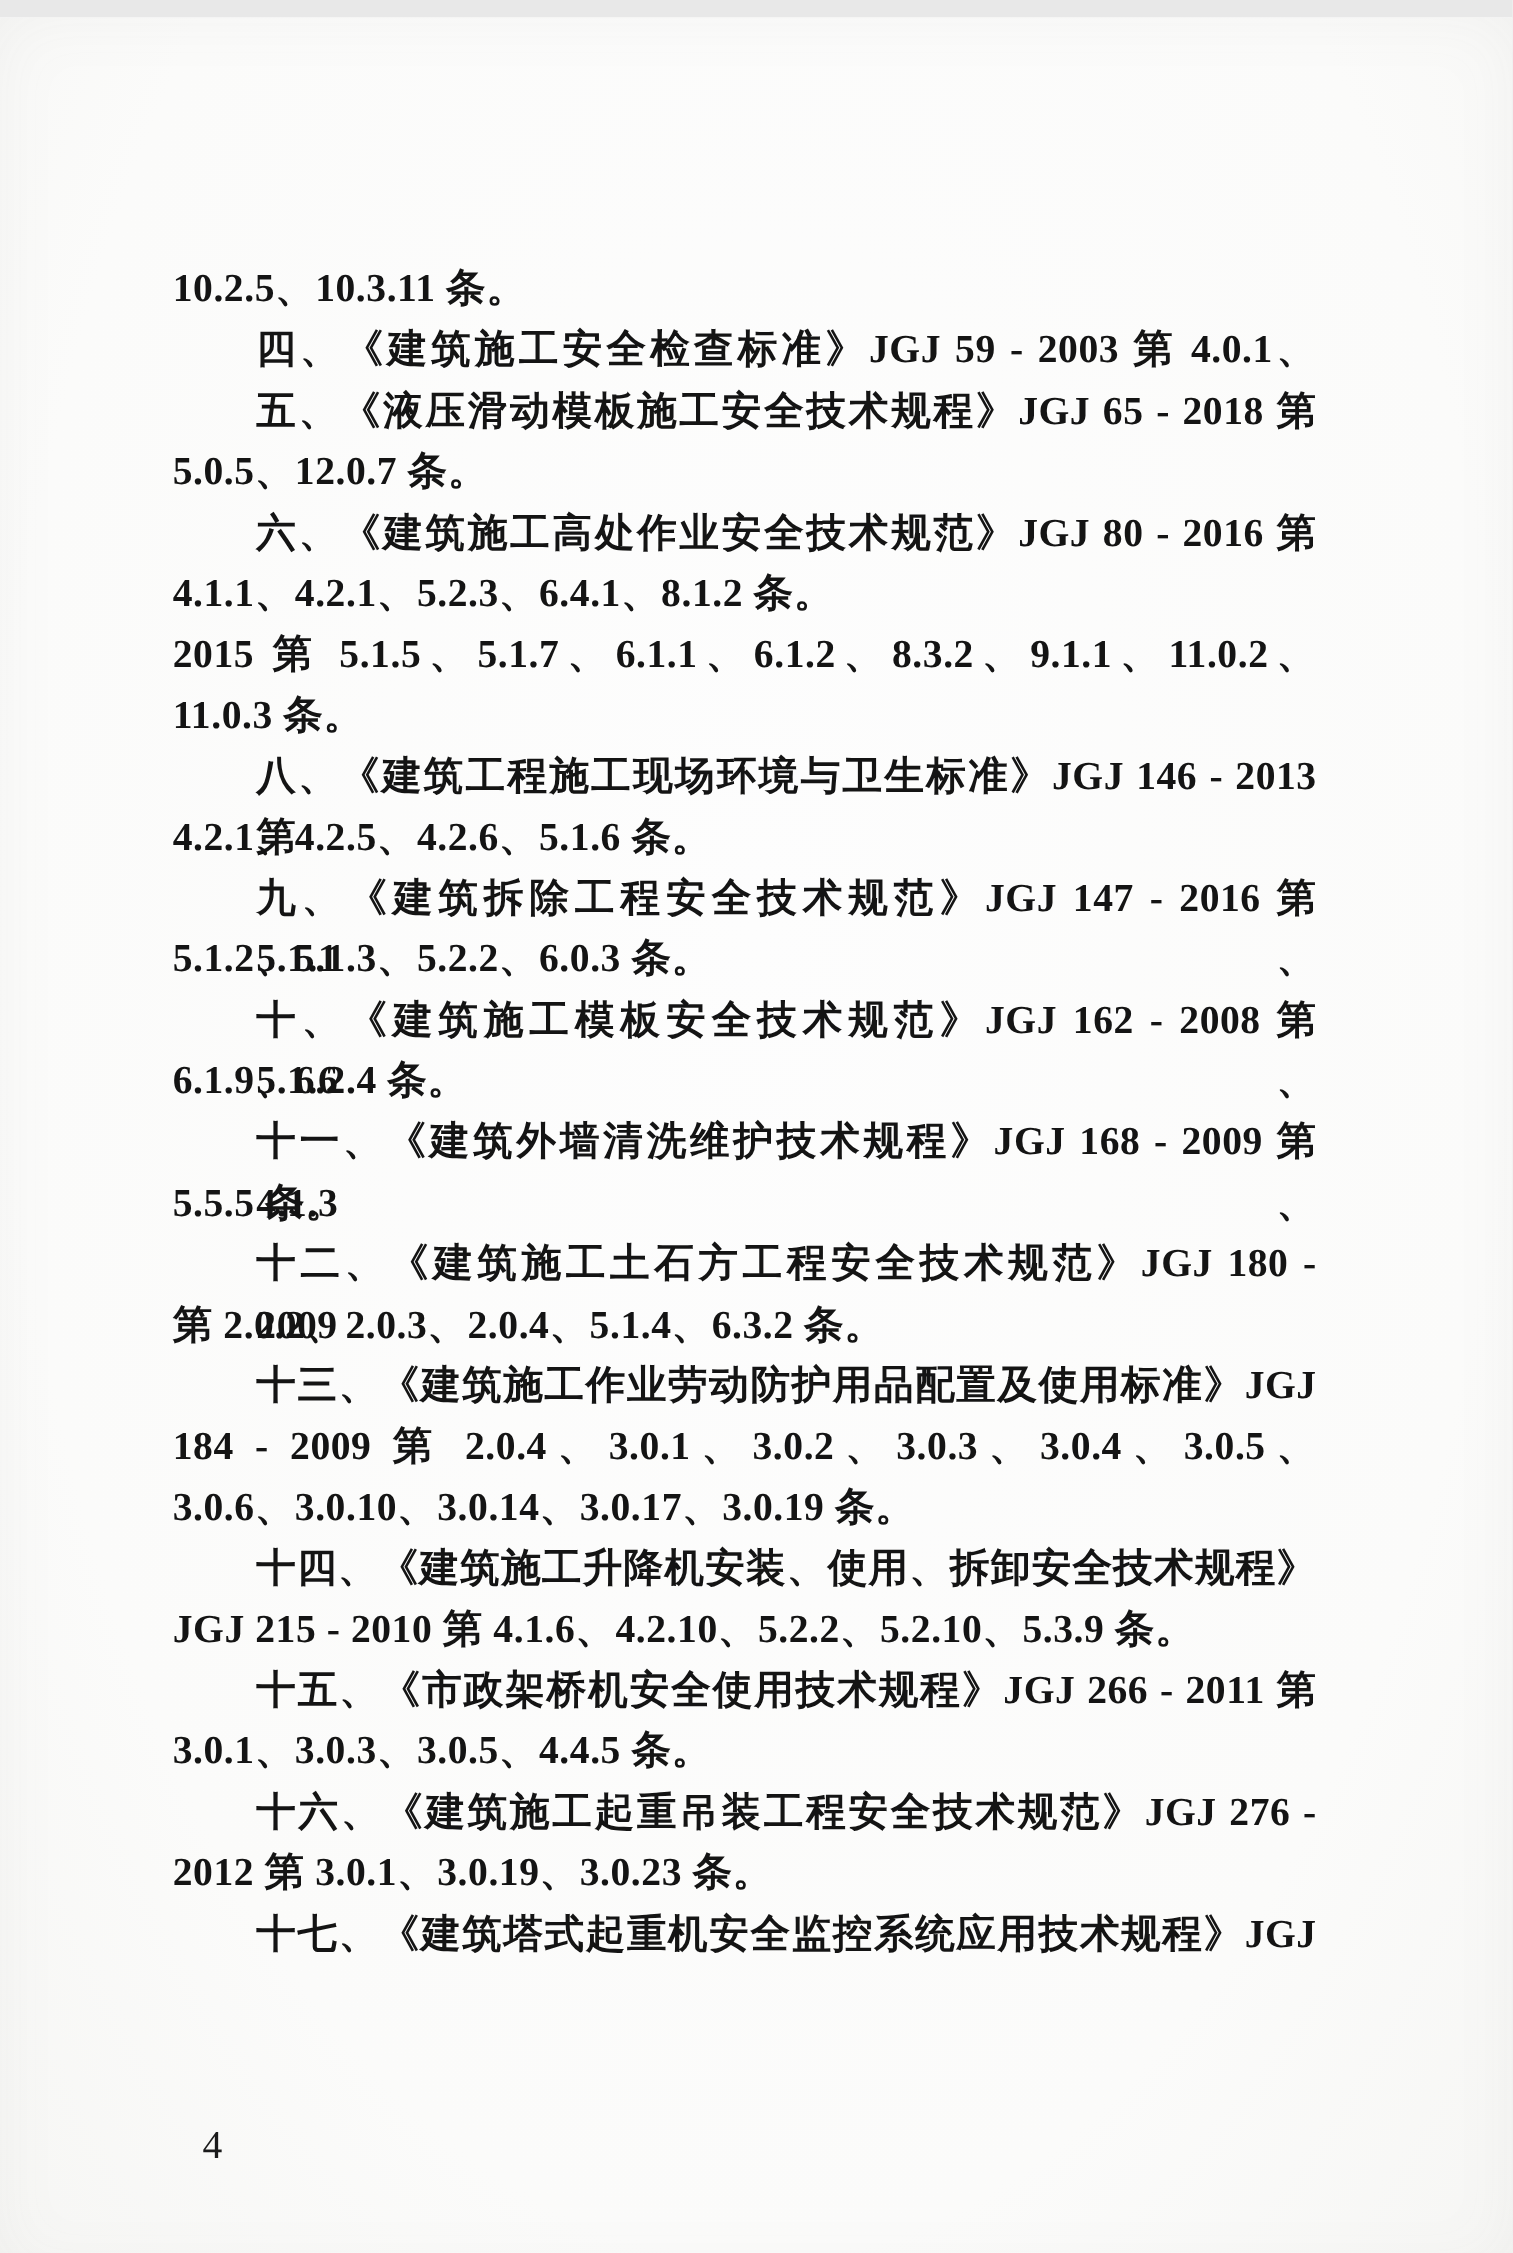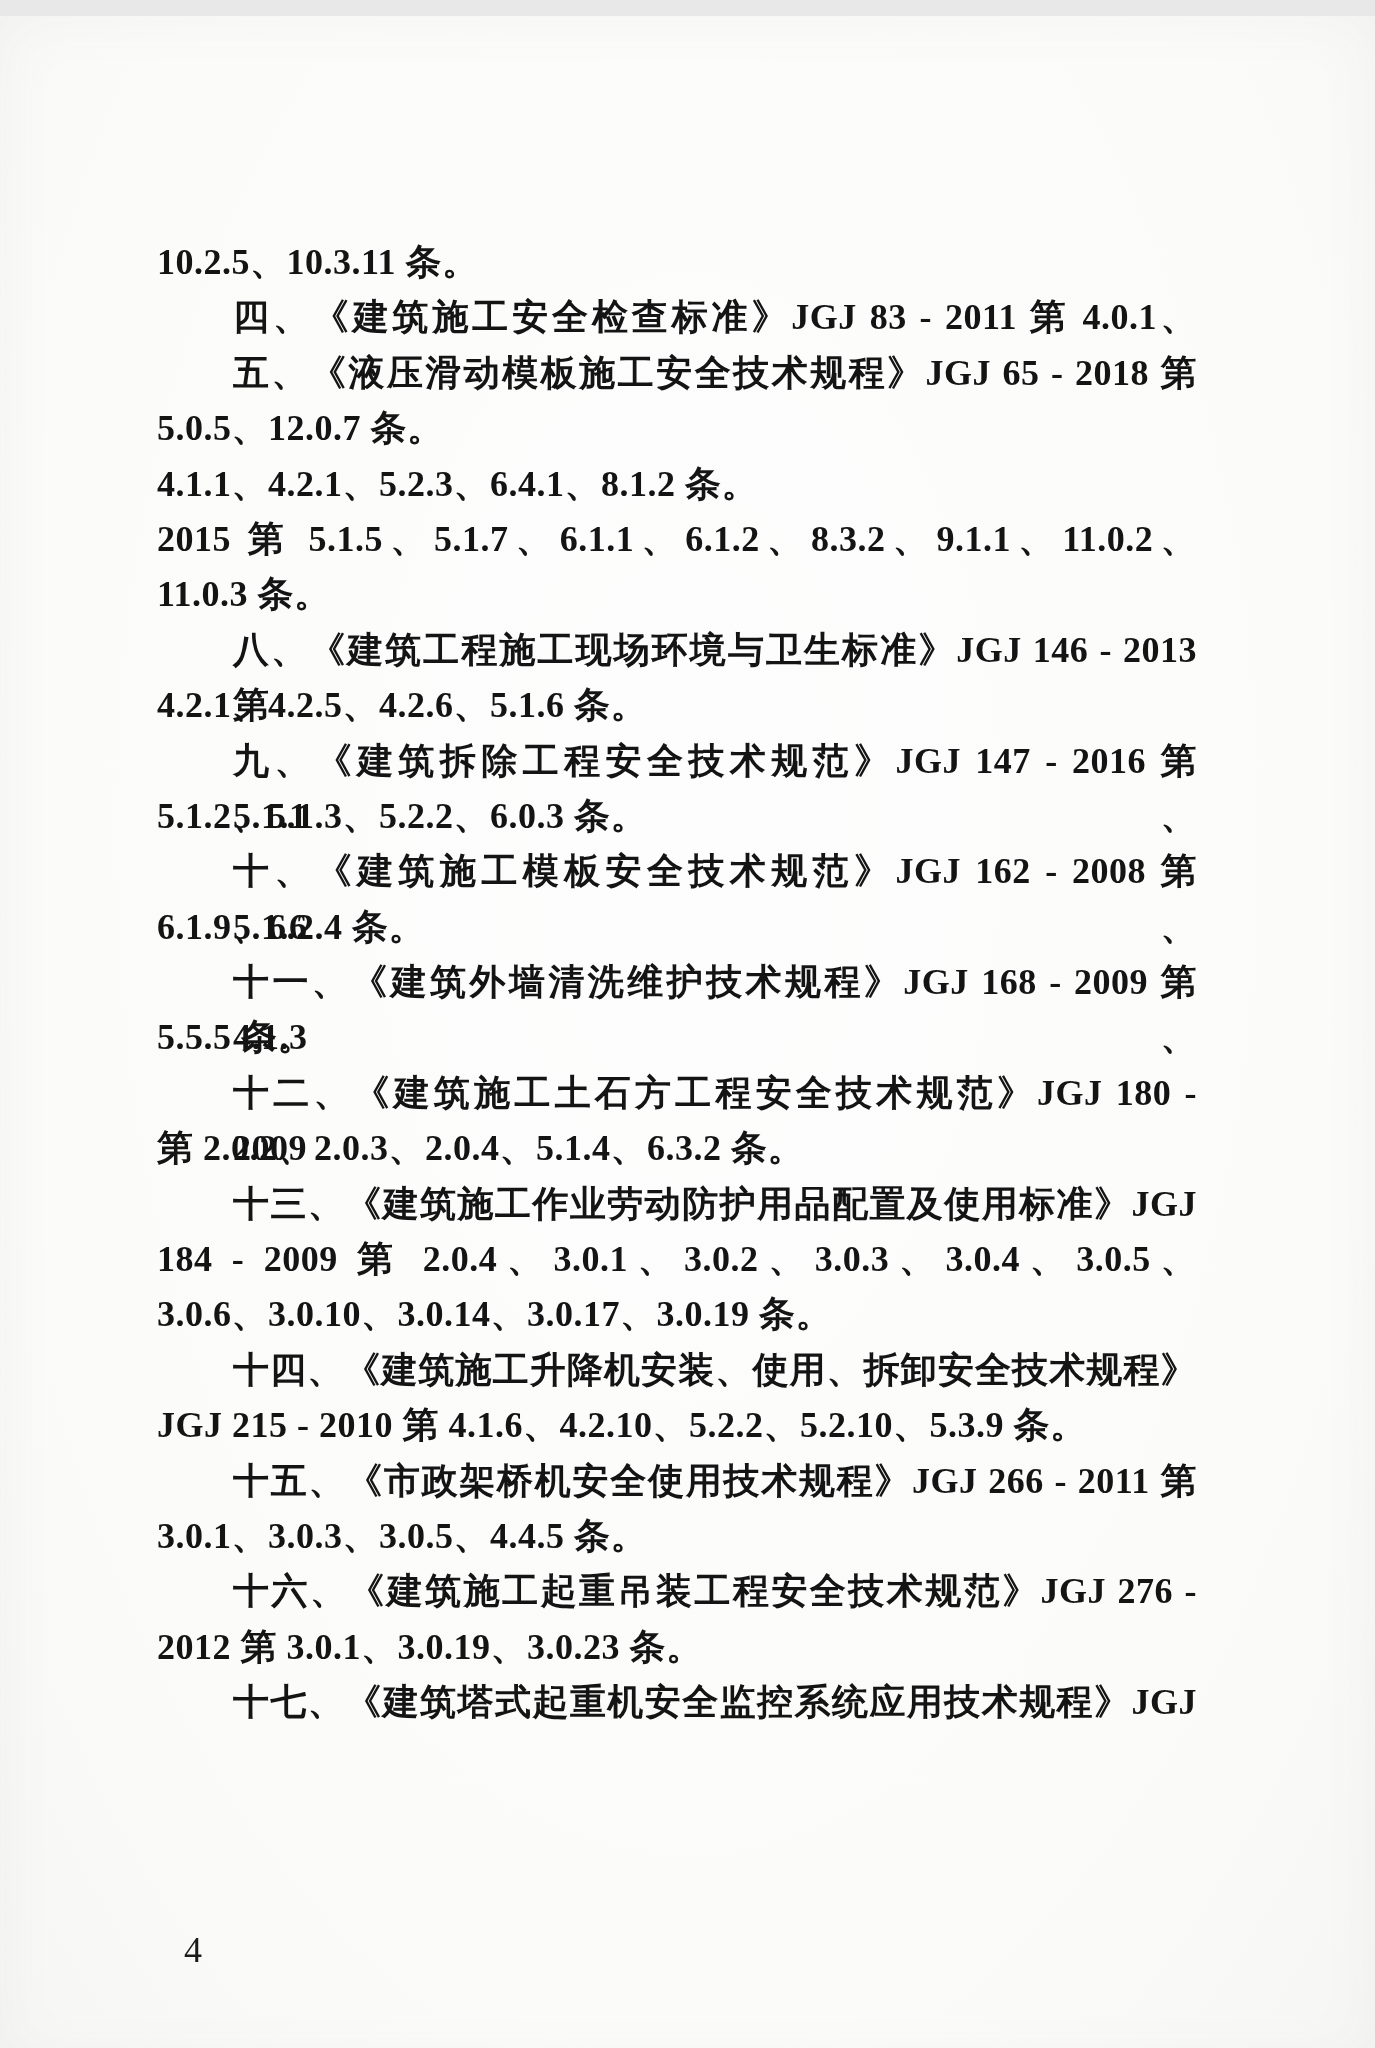--- a/index.html
+++ b/index.html
@@ -61,23 +61,24 @@
     pointer-events: none;
     box-shadow: inset 0 0 60px rgba(120,120,115,0.06);
   }
 </style>
 </head>
 <body>
 
 <div class="page">
   <div class="text-block" id="text-block">
       <div class="line">10.2.5、10.3.11 条。</div>
-      <div class="line indent justify">四、《建筑施工安全检查标准》JGJ 83 - 2011 第 4.0.1、</div>
+      <div class="line indent justify">四、《建筑施工安全检查标准》JGJ 59 - 2003 第 4.0.1、</div>
       <div class="line indent justify">五、《液压滑动模板施工安全技术规程》JGJ 65 - 2018 第</div>
       <div class="line">5.0.5、12.0.7 条。</div>
+      <div class="line indent justify">六、《建筑施工高处作业安全技术规范》JGJ 80 - 2016 第</div>
       <div class="line">4.1.1、4.2.1、5.2.3、6.4.1、8.1.2 条。</div>
       <div class="line justify">2015 第 5.1.5、5.1.7、6.1.1、6.1.2、8.3.2、9.1.1、11.0.2、</div>
       <div class="line">11.0.3 条。</div>
       <div class="line indent justify">八、《建筑工程施工现场环境与卫生标准》JGJ 146 - 2013 第</div>
       <div class="line">4.2.1、4.2.5、4.2.6、5.1.6 条。</div>
       <div class="line indent justify">九、《建筑拆除工程安全技术规范》JGJ 147 - 2016 第 5.1.1、</div>
       <div class="line">5.1.2、5.1.3、5.2.2、6.0.3 条。</div>
       <div class="line indent justify">十、《建筑施工模板安全技术规范》JGJ 162 - 2008 第 5.1.6、</div>
       <div class="line">6.1.9、6.2.4 条。</div>
       <div class="line indent justify">十一、《建筑外墙清洗维护技术规程》JGJ 168 - 2009 第 4.1.3、</div>

